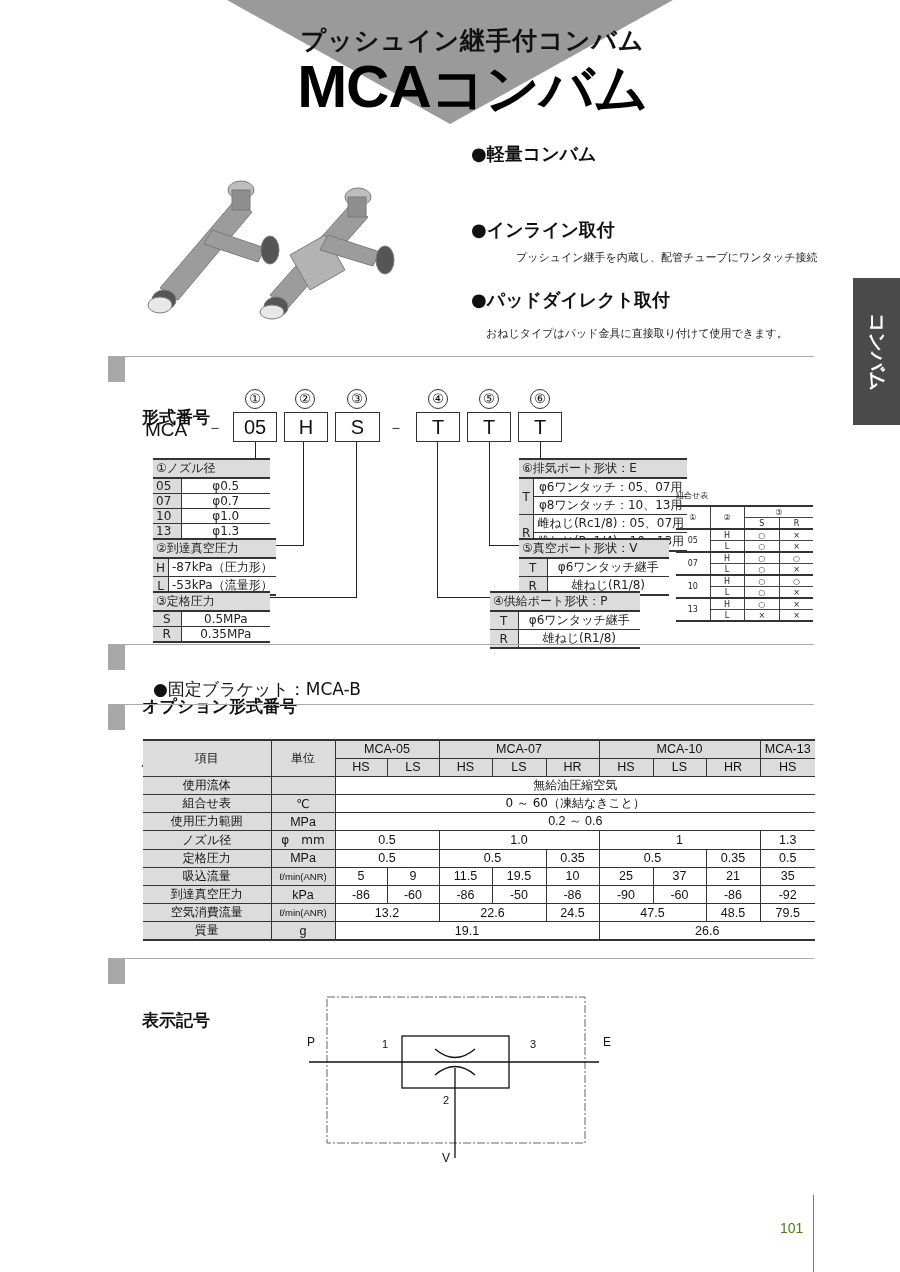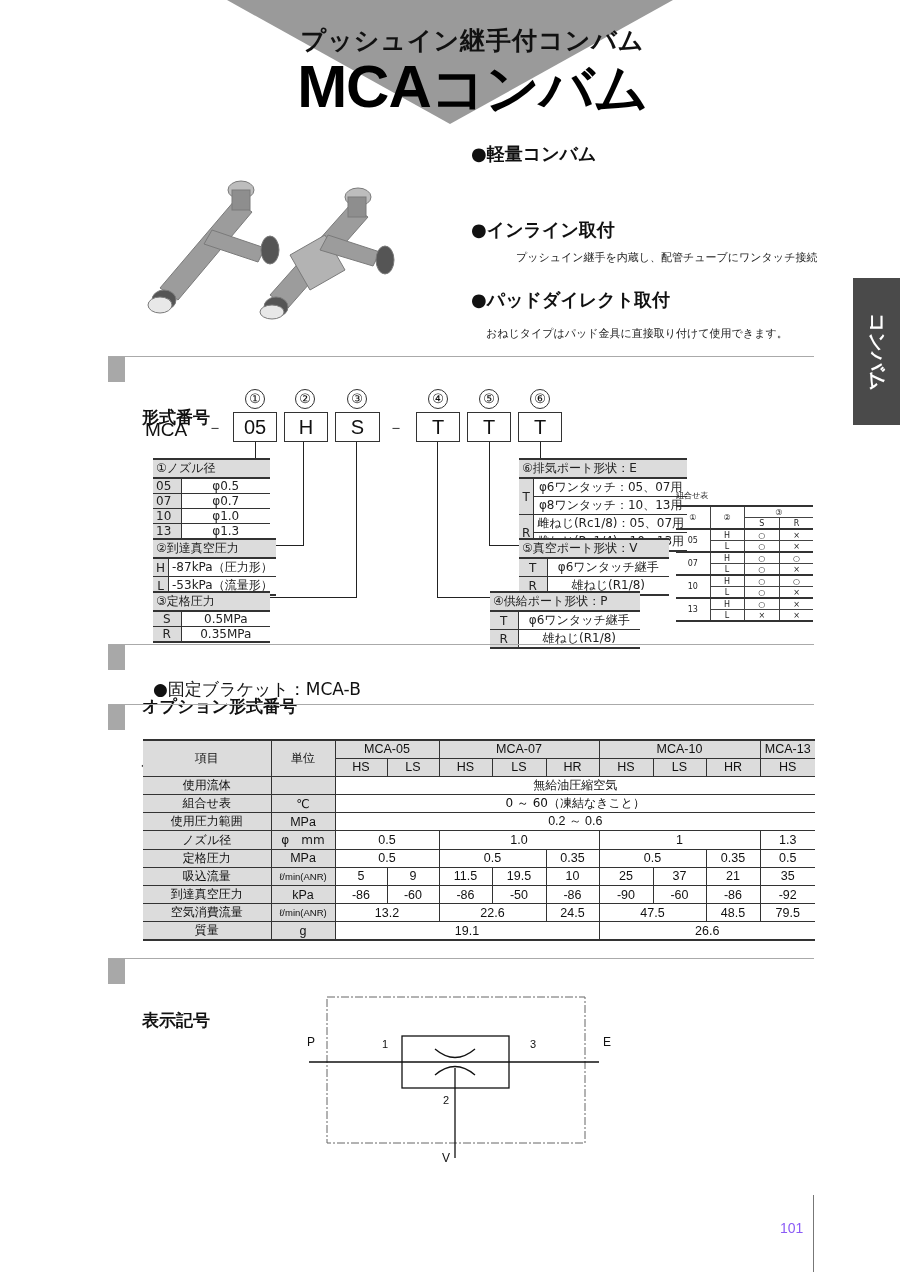--- a/index.html
+++ b/index.html
@@ -59,21 +59,21 @@
   .spec { position: absolute; left: 143px; top: 739px; width: 672px; font-family: "Liberation Sans", sans-serif; font-size: 12.5px; color: #111; border-top: 2px solid #333; border-bottom: 2px solid #333; }
   .spec td { height: 18.2px; text-align: center; border-bottom: 1px solid #333; border-right: 1px solid #333; padding: 0; white-space: nowrap; }
   .spec td:last-child { border-right: none; }
   .spec td.g { background: #dcdcdc; }
   .spec td.jp { font-family: "DejaVu Sans", sans-serif; font-size: 12px; }
   .spec td.small { font-size: 9.5px; }
 
   
   .symbol { position: absolute; left: 300px; top: 990px; width: 330px; height: 180px; }
 
-  .pagenum { position: absolute; left: 780px; top: 1220px; font-family: "Liberation Sans", sans-serif; font-size: 14px; color: #8b5cf6; }
+  .pagenum { position: absolute; left: 780px; top: 1220px; font-family: "Liberation Sans", sans-serif; font-size: 14px; color: #4d7c0f; }
   .pageline { position: absolute; left: 813px; top: 1195px; width: 1px; height: 77px; background: #777; }
 </style>
 </head>
 <body>
 
 <svg class="hdr-tri" viewBox="0 0 446 124" preserveAspectRatio="none">
   <polygon points="0,0 446,0 223,124" fill="#9a9a9a"></polygon>
 </svg>
 <div class="hdr-sub">プッシュイン継手付コンバム</div>
 <div class="hdr-main">

